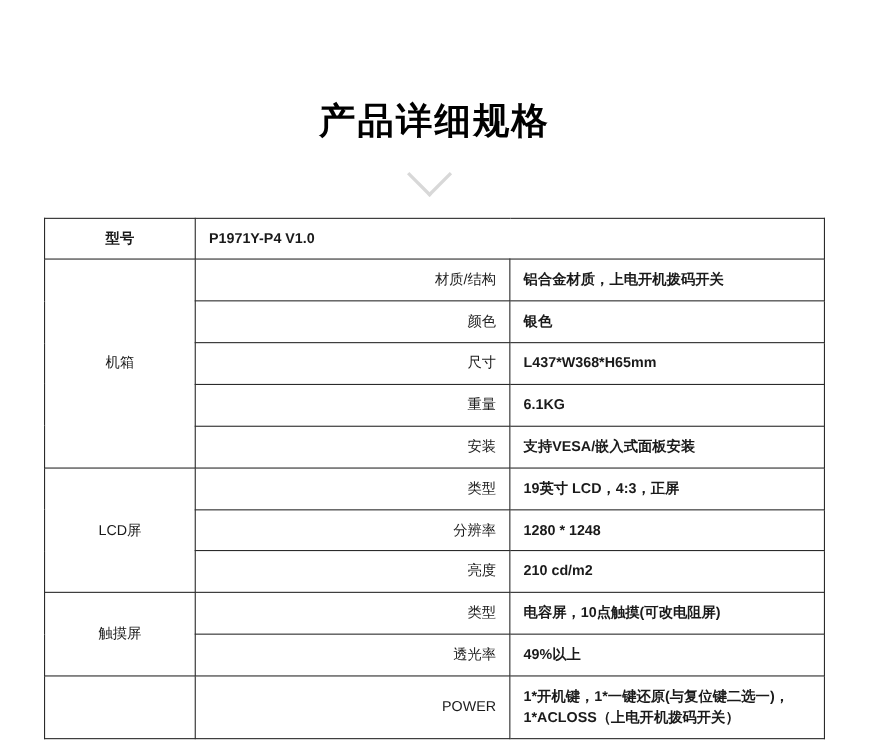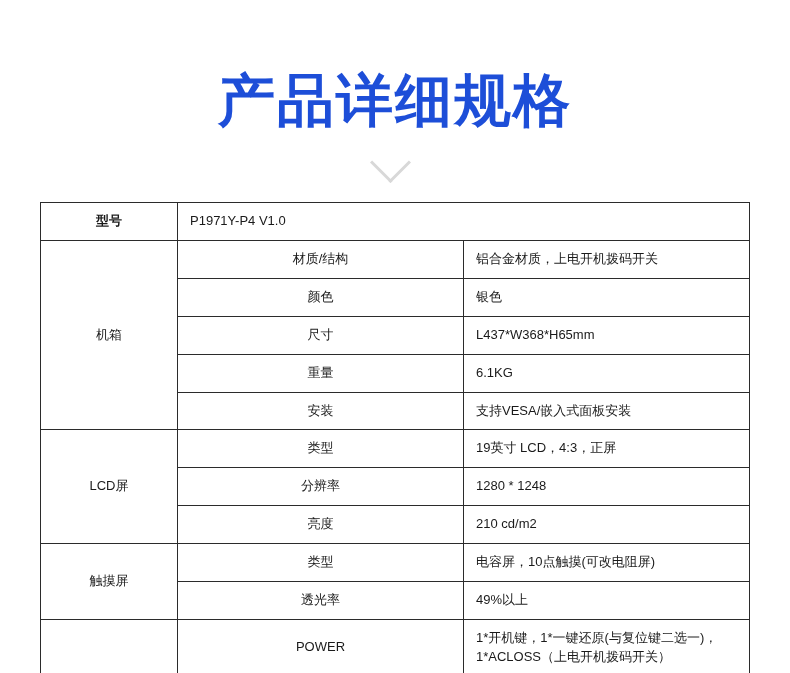--- a/index.html
+++ b/index.html
@@ -14,25 +14,25 @@
     font-family: "Liberation Sans", sans-serif;
     color: #1a1a1a;
   }
   .page {
     position: relative;
     width: 790px;
     height: 673px;
   }
   .title {
     text-align: center;
-    font-size: 57px;
+    font-size: 33px;
     font-weight: bold;
     letter-spacing: 2px;
-    color: #1d4ed8;
-    padding-top: 66px;
+    color: #000000;
+    padding-top: 90px;
     line-height: 1.2;
   }
   .chevron-wrap {
     text-align: center;
     margin-top: 14px;
     height: 26px;
   }
   .chevron {
     display: inline-block;
     width: 46px;
@@ -64,25 +64,26 @@
     line-height: 1.45;
   }
   td.group {
     width: 112px;
     text-align: center;
     font-weight: normal;
     font-size: 16px;
   }
   td.label {
     width: 108px;
-    text-align: center;
+    text-align: right;
     font-size: 15px;
   }
   td.value {
     text-align: left;
+    font-weight: bold;
   }
   td.model-label {
     width: 112px;
     text-align: center;
     font-weight: bold;
     font-size: 16px;
   }
   .multiline {
     white-space: pre-line;
   }

